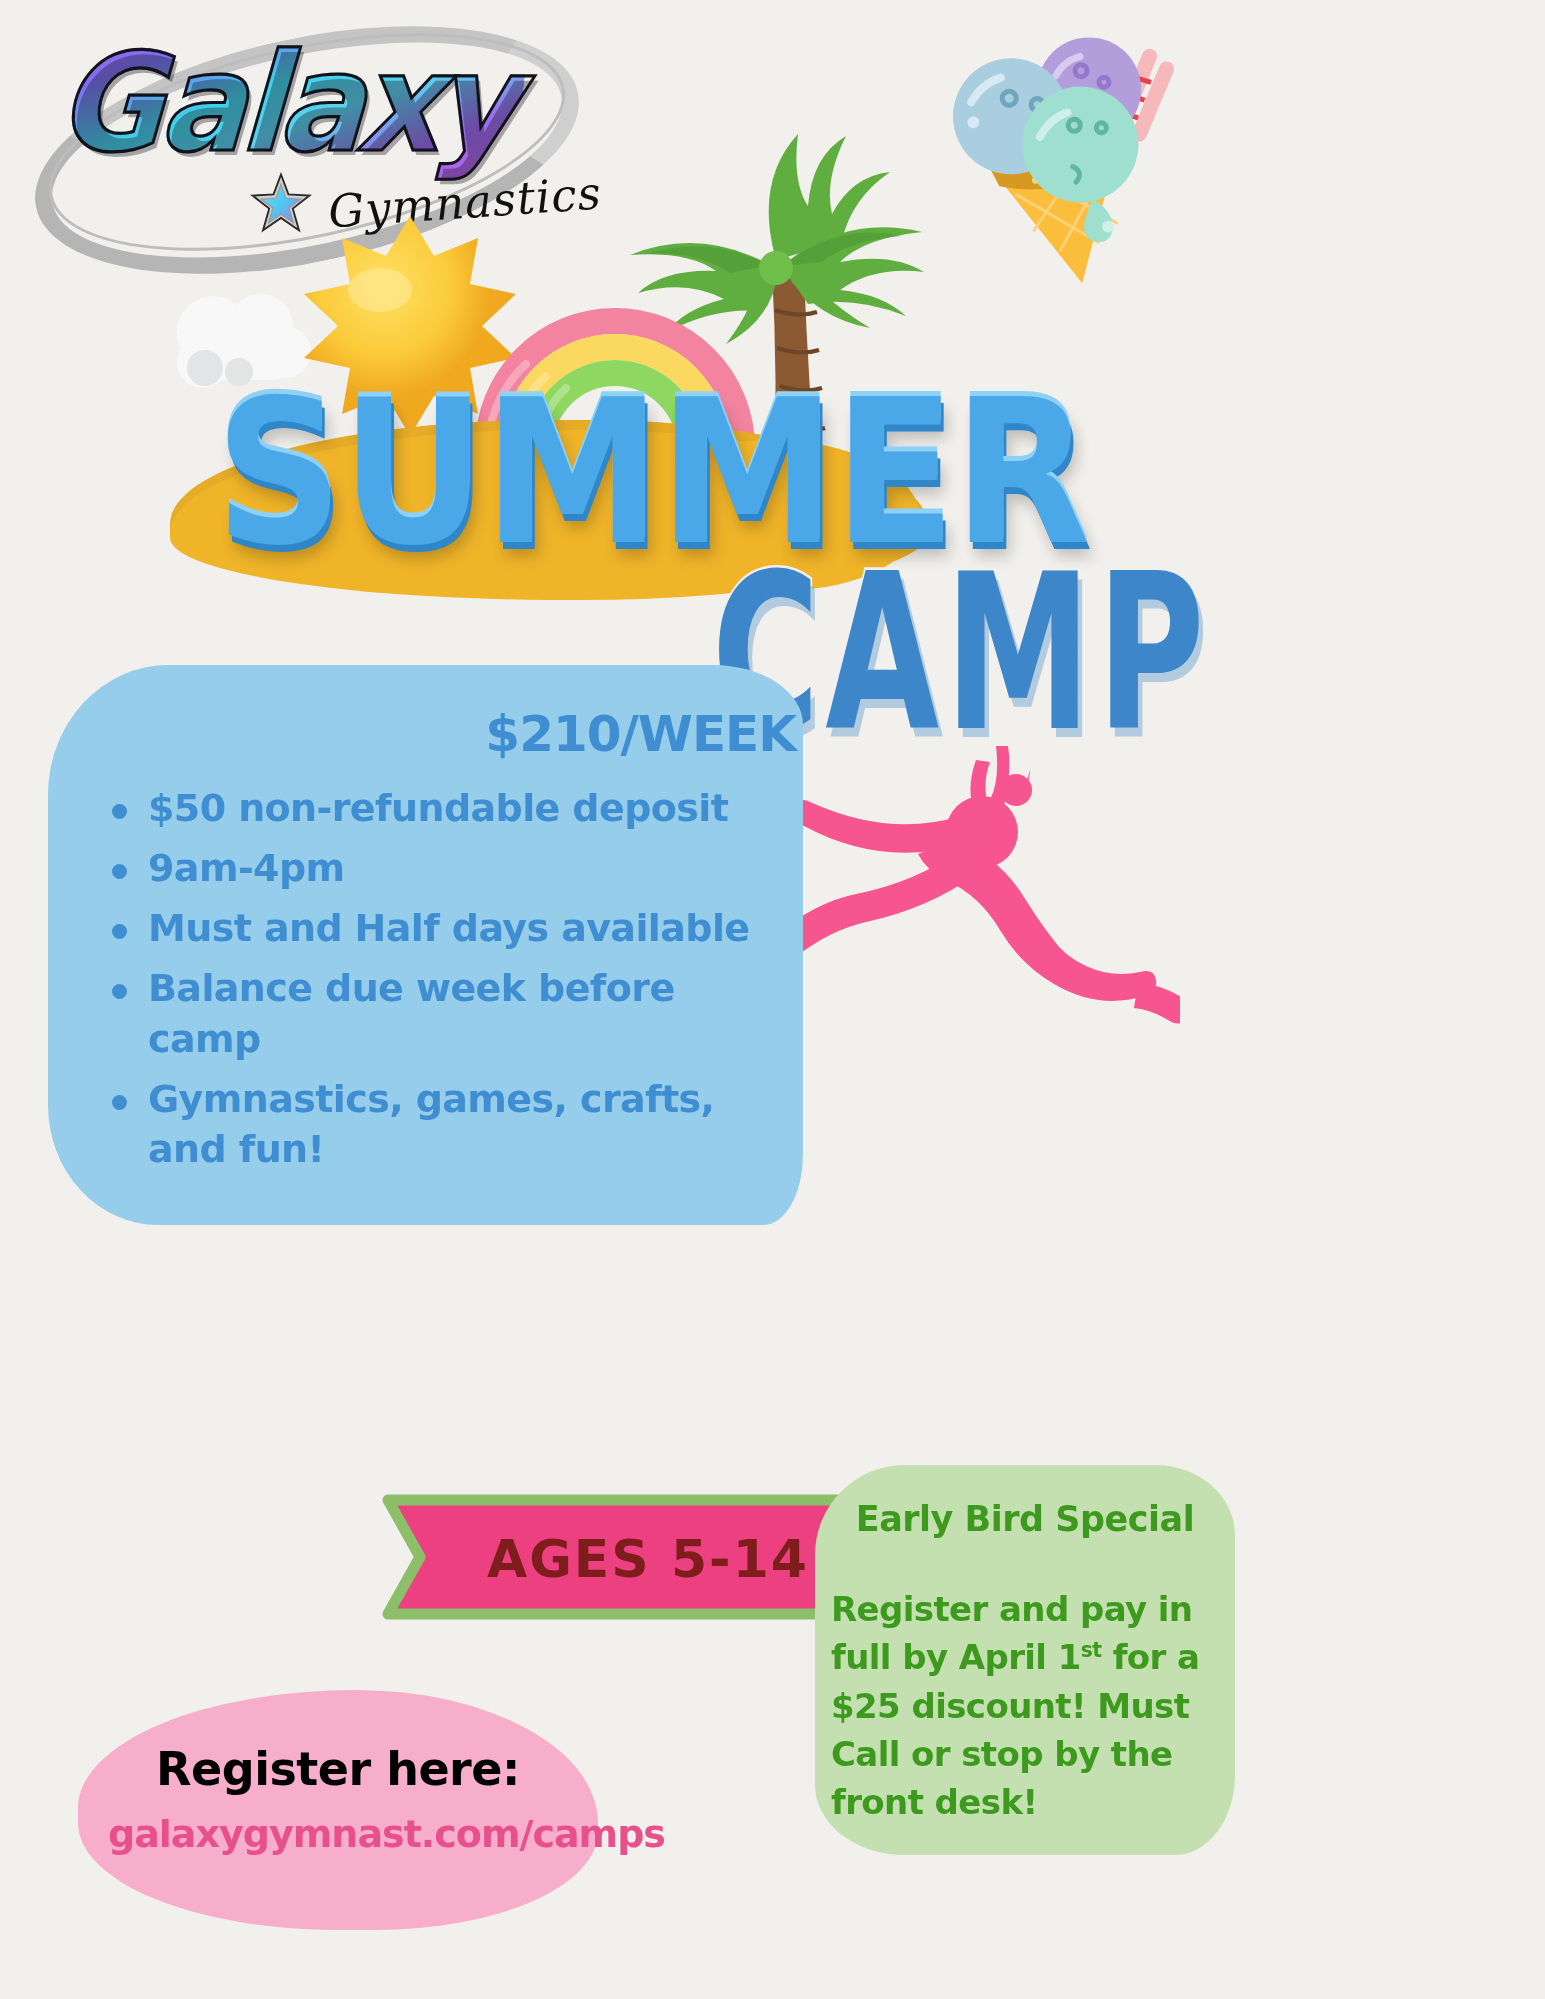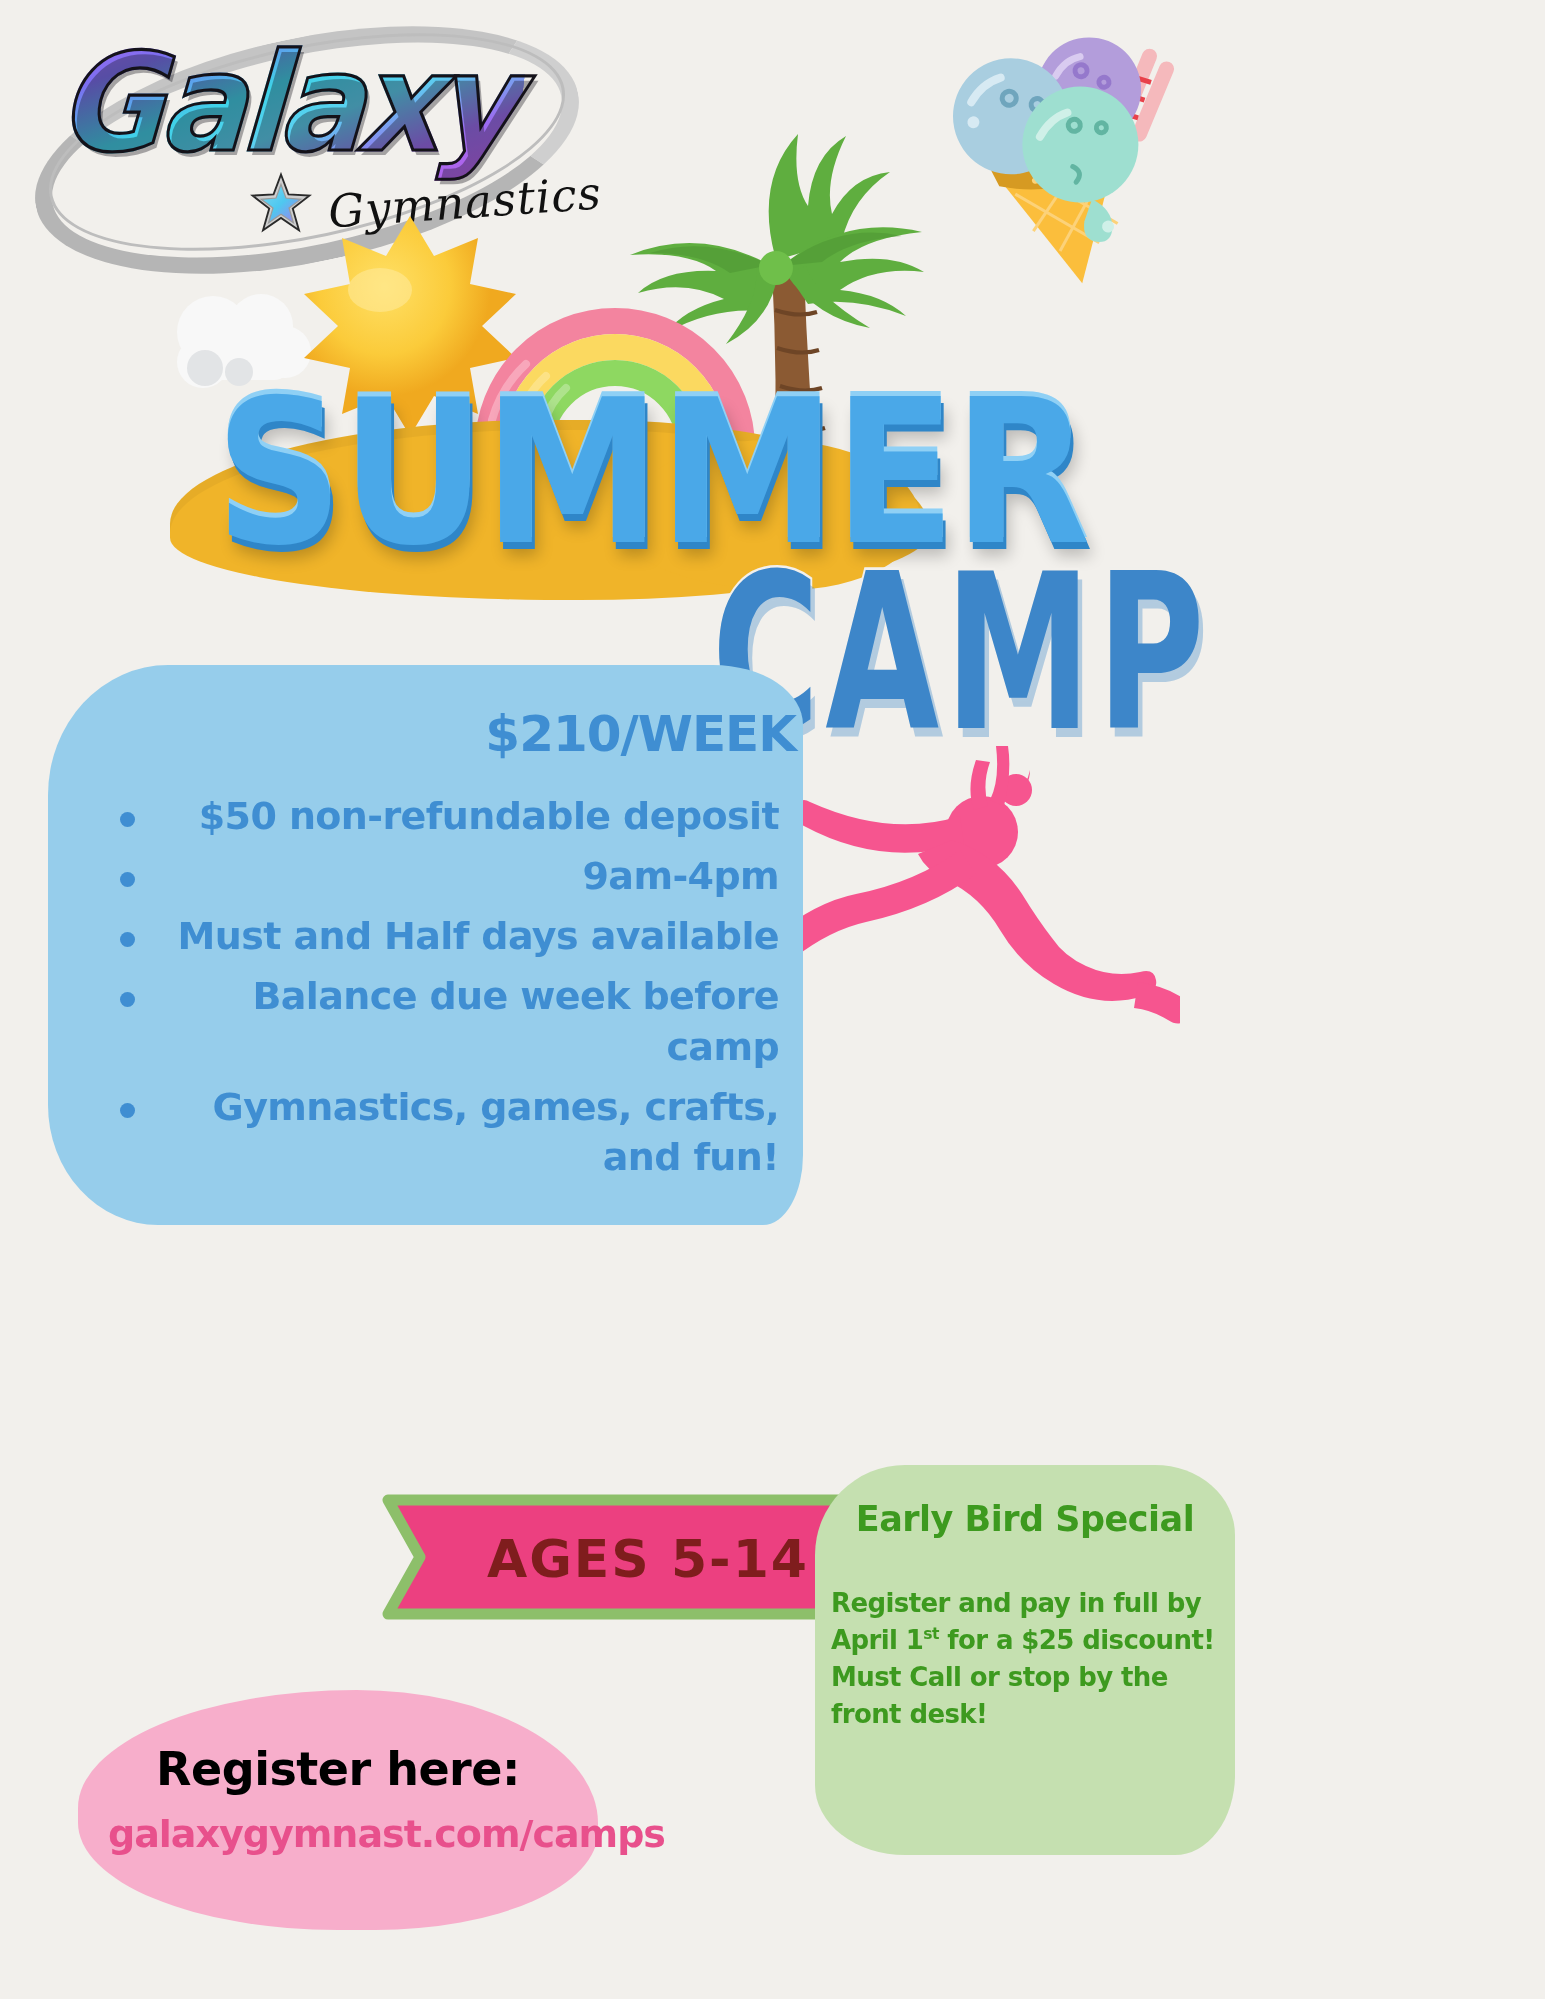--- a/index.html
+++ b/index.html
@@ -92,21 +92,21 @@
     background:#96cdeb;
     border-radius:120px 90px 40px 110px / 130px 60px 70px 120px;
   }
   .price{
     position:absolute;left:0;right:7px;top:40px;text-align:right;
     font-family:"DejaVu Sans",sans-serif;
     font-size:50px;font-weight:bold;color:#3f8ed2;letter-spacing:-1px;
   }
   .bullets{
     position:absolute;left:52px;top:118px;right:16px;
-    margin:8px;padding:0;list-style:none;text-align:right;
+    margin:0;padding:0;list-style:none;
   }
   .bullets li{
     position:relative;padding-left:48px;margin-bottom:10px;
     font-family:"DejaVu Sans",sans-serif;
     font-size:38px;font-weight:bold;color:#3f8ed2;
     line-height:1.32;letter-spacing:-.6px;
   }
   .bullets li::before{
     content:"";position:absolute;left:12px;top:21px;
     width:15px;height:15px;border-radius:50%;background:#3f8ed2;
@@ -131,21 +131,21 @@
   }
   .green-title{
     text-align:center;
     font-family:"DejaVu Sans",sans-serif;
     font-size:35px;font-weight:bold;color:#3d9a1f;
     letter-spacing:-.5px;
   }
   .green-body{
     margin-top:46px;
     font-family:"DejaVu Sans",sans-serif;
-    font-size:26px;font-weight:bold;color:#3d9a1f;
+    font-size:34px;font-weight:bold;color:#3d9a1f;
     line-height:1.42;letter-spacing:-.6px;
   }
   .green-body sup{font-size:.6em;}
 
   
   .pink-blob{
     position:absolute;left:78px;top:1690px;width:520px;height:240px;
     background:#f7aecb;
     border-radius:60% 52% 48% 56% / 55% 62% 46% 50%;
   }

